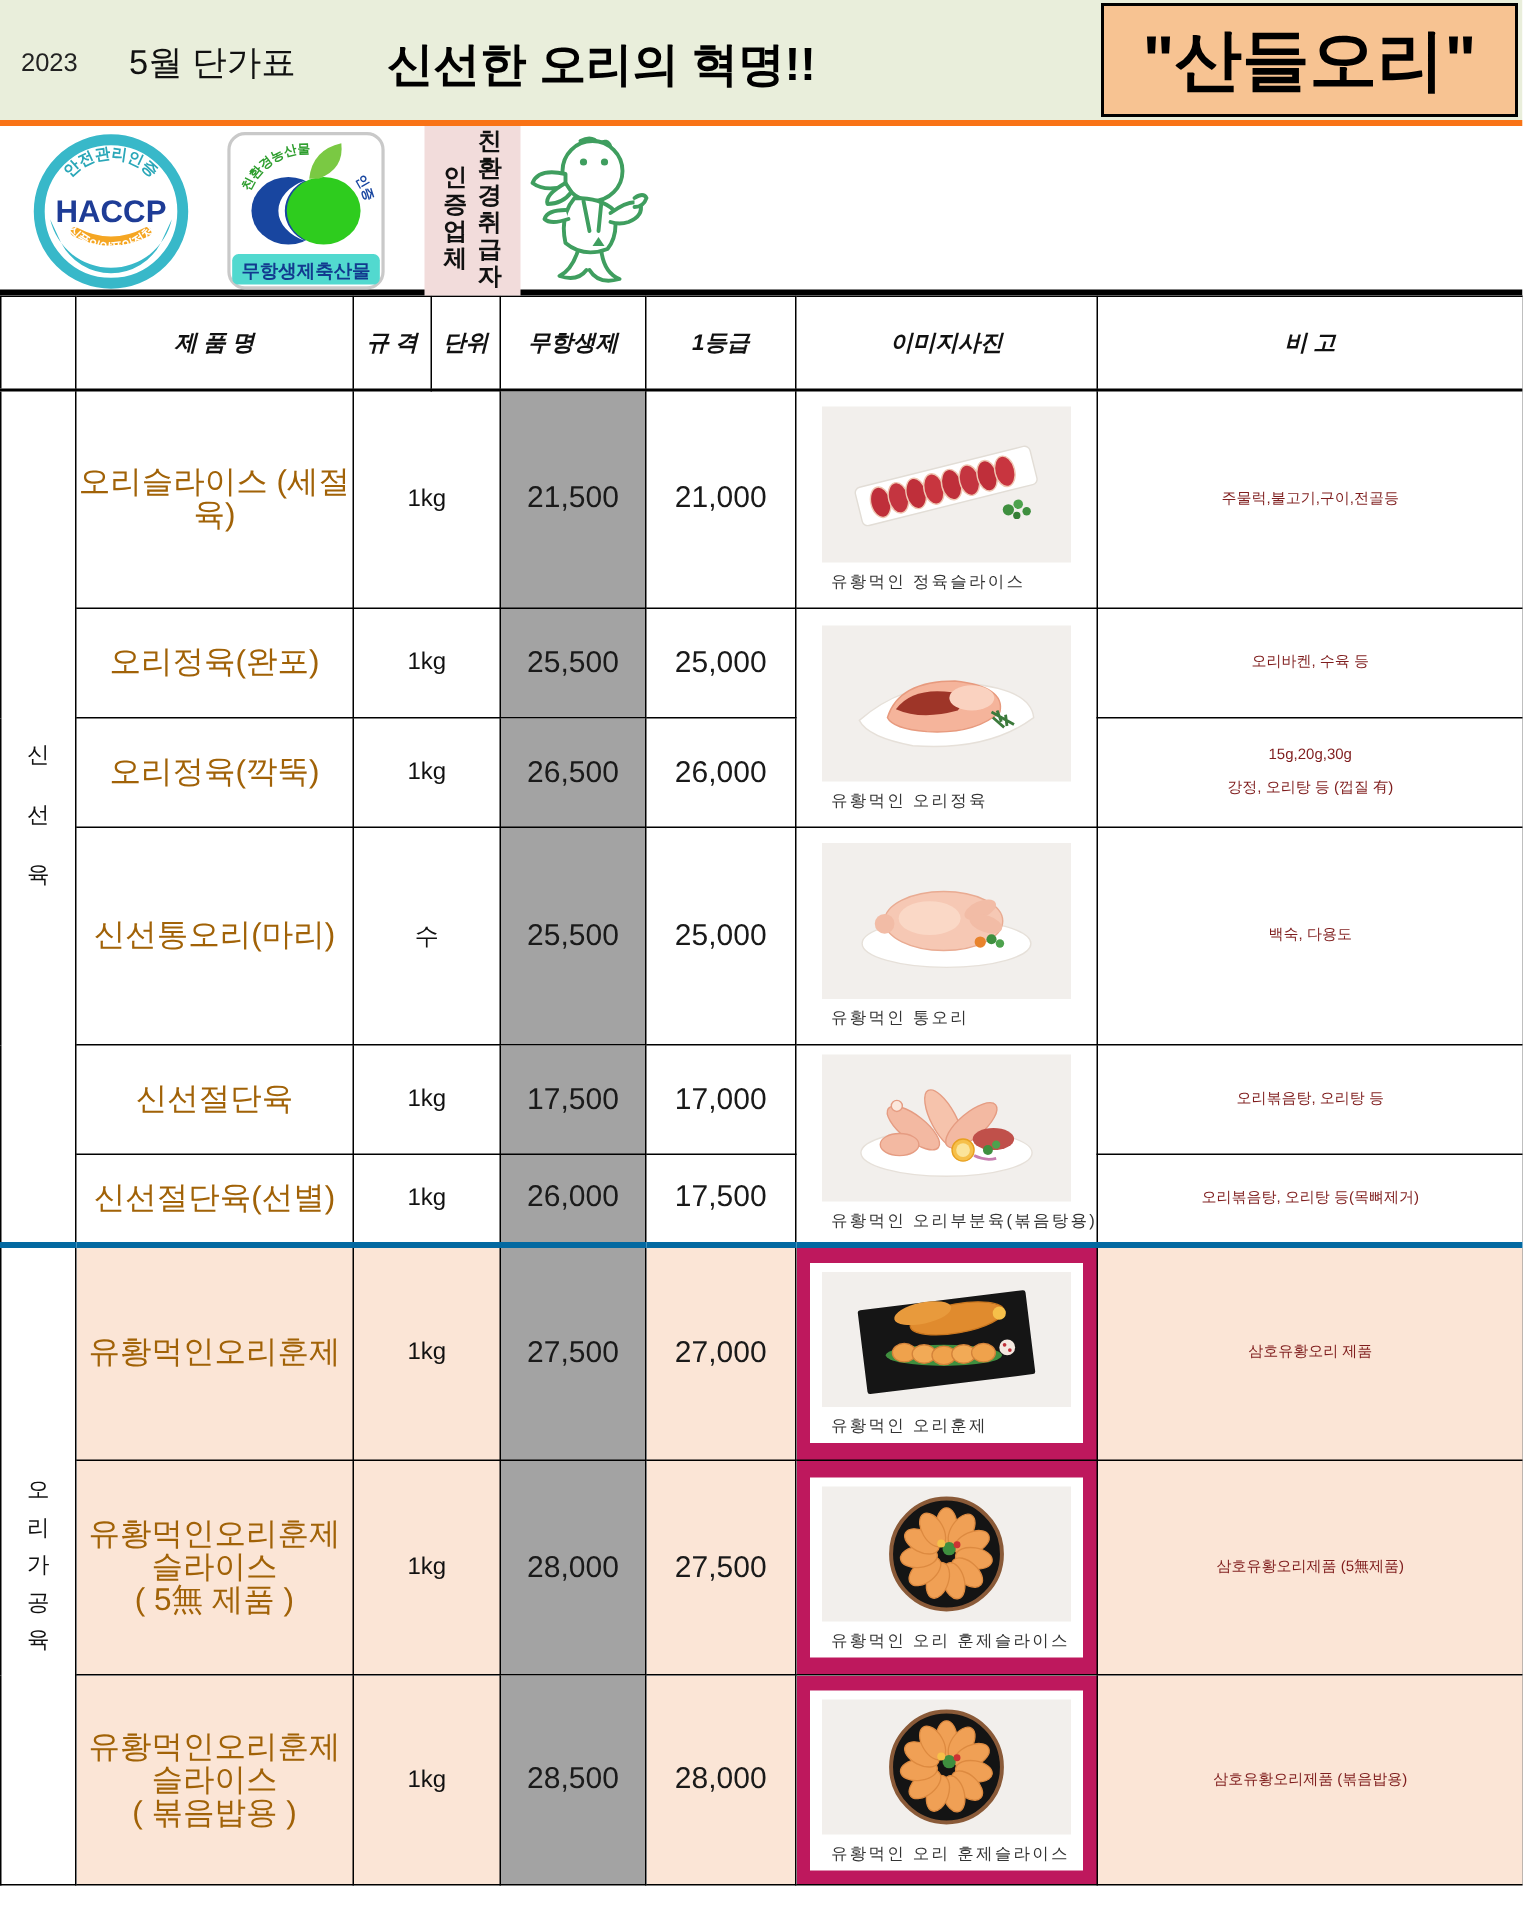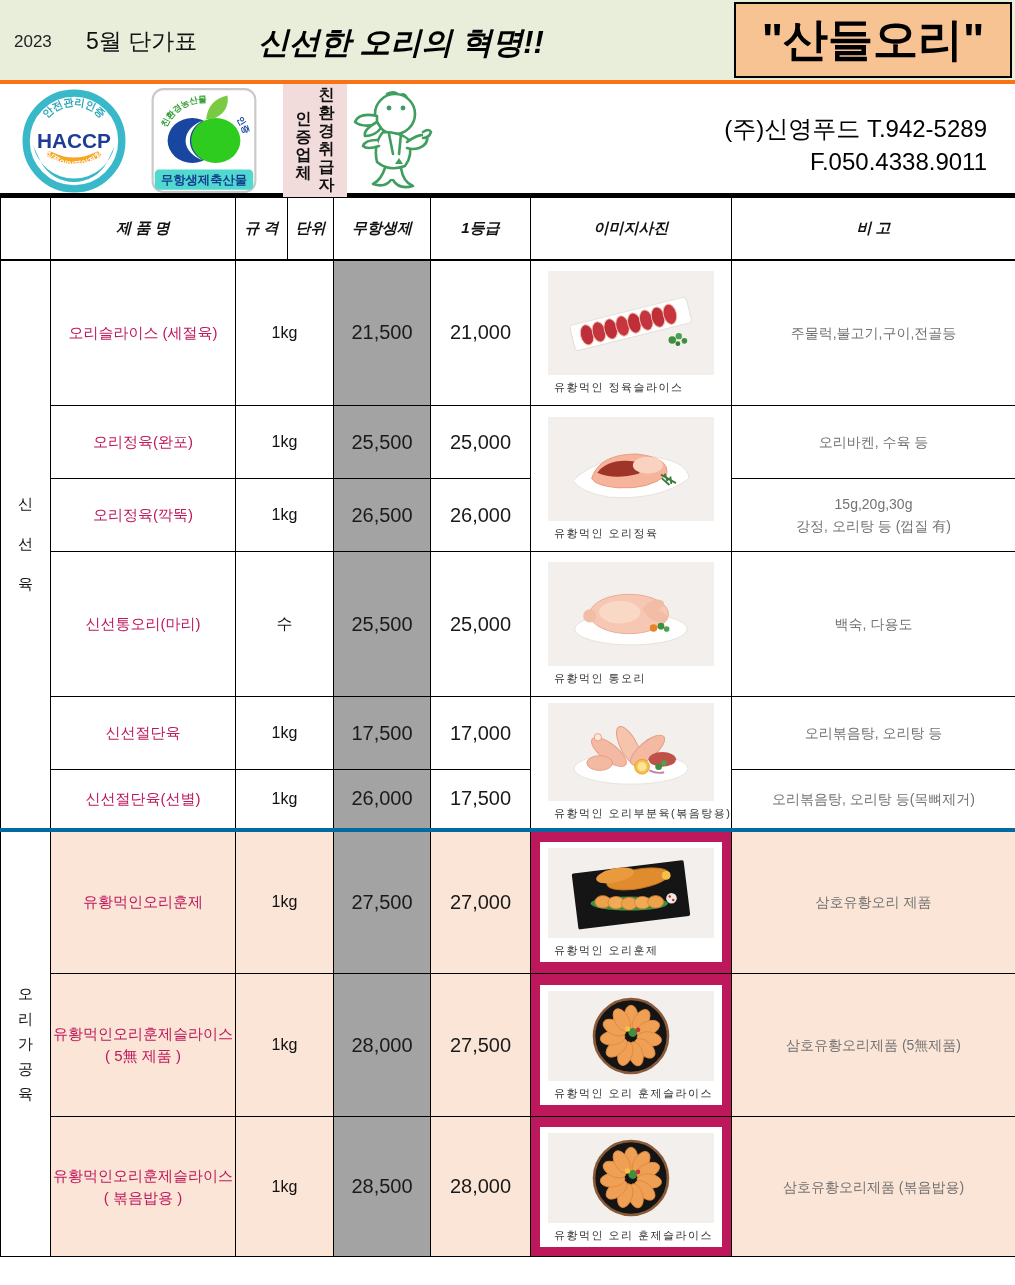--- a/index.html
+++ b/index.html
@@ -14,21 +14,21 @@
   
   .header-band {
     position:relative; height:84px;
     background:#e9eedb;
     border-bottom:4px solid #f97316;
   }
   .year { position:absolute; left:14px; top:32px; font-size:17px; color:#222; }
   .doc-title { position:absolute; left:86px; top:26px; font-size:23px; color:#111; }
   .slogan {
     position:absolute; left:258px; top:22px;
-    font-size:31px; font-weight:bold; font-style:italic;
+    font-size:31px; font-weight:bold; 
     letter-spacing:0px; color:#000;
   }
   .brand-box {
     position:absolute; right:3px; top:2px;
     width:278px; height:76px;
     background:#f7c392; border:2px solid #000;
     display:flex; align-items:center; justify-content:center;
     font-size:45px; font-weight:bold; color:#000;
   }
 
@@ -70,24 +70,24 @@
   .proc-bg { background:#fbe5d6; }
   .proc-img { background:#be185d; }
   tr.section-start td { border-top:4px solid #0369a1; }
 
   .group-cell { background:#fff; }
   .group-label { display:flex; flex-direction:column; align-items:center; }
   .group-label span { font-size:15px; color:#111; }
   .gap-wide span { line-height:40px; }
   .gap-narrow span { line-height:25px; }
 
-  .pname { font-size:15px; line-height:22px; color:#be185d; }
+  .pname { font-size:21px; line-height:22px; color:#a16207; }
   .spec { font-size:16px; color:#111; }
   .price { font-size:20px; color:#1a1a1a; }
-  .note { font-size:14px; line-height:22px; color:#737373; }
+  .note { font-size:10px; line-height:22px; color:#7f1d1d; }
 
   
   .img-card { width:182px; margin:0 auto; background:#fff; padding:4px 0 2px 0; }
   .photo {
     width:166px; margin:0 auto; background:#f2efec;
     display:flex; align-items:center; justify-content:center;
   }
   .photo.h106 { height:104px; }
   .photo.h100 { height:98px; }
   .photo.h92  { height:90px; }
@@ -166,24 +166,20 @@
       <path d="M30,58 Q18,62 14,58 Q16,52 28,52"></path>
       <path d="M40,46 L44,66 M52,46 L50,66"></path>
       <path d="M36,80 Q32,92 24,96 Q36,100 42,92"></path>
       <path d="M52,80 Q54,94 64,98 Q50,102 44,92"></path>
     </g>
     <circle cx="40" cy="20" r="2.4" fill="#3f9e5f"></circle>
     <circle cx="54" cy="20" r="2.4" fill="#3f9e5f"></circle>
     <path d="M46,76 l4,-6 l4,6 Z" fill="#3f9e5f"></path>
   </svg>
 
-  <div class="company">
-    <div>(주)신영푸드  T.942-5289</div>
-    <div>F.050.4338.9011</div>
-  </div>
 </div>
 
 <table class="price-table">
   <colgroup>
     <col style="width:50px">
       <col style="width:185px">
       <col style="width:52px">
       <col style="width:46px">
     <col style="width:97px">
       <col style="width:100px">

